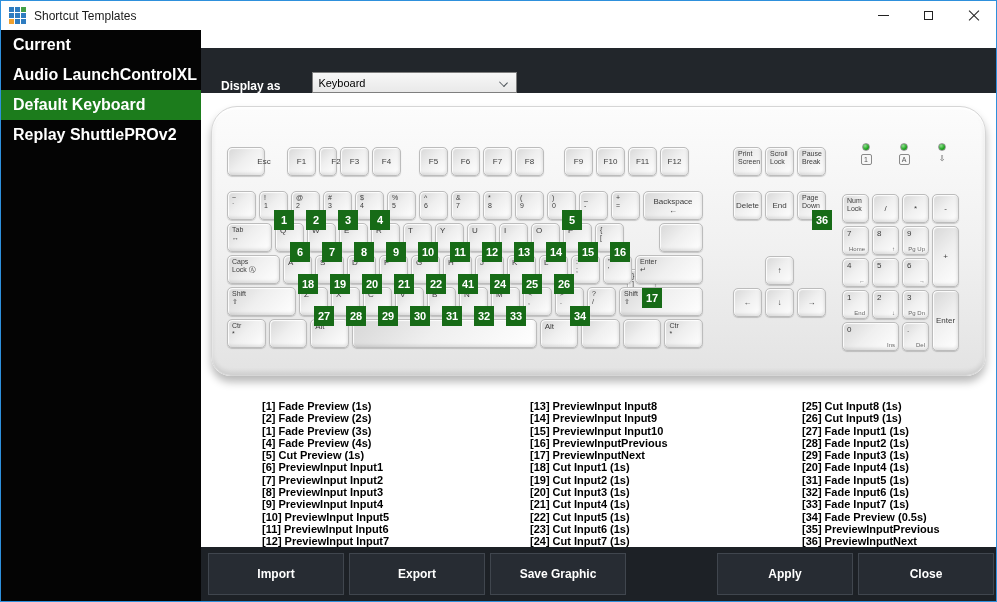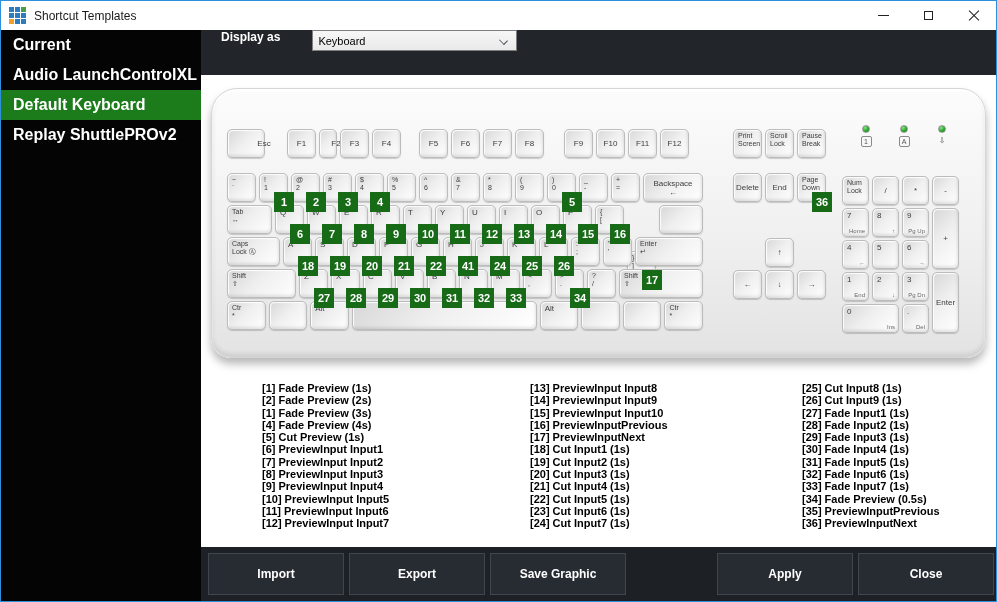--- a/index.html
+++ b/index.html
@@ -27,21 +27,21 @@
   .glyph-close::after{transform:rotate(-45deg);}
 
   
   .appbody{flex:1; display:flex; min-height:0;}
   .sidebar{width:200px; background:var(--sidebar-bg); flex:0 0 200px;}
   .side-item{height:30px; display:flex; align-items:center; padding-left:12px; color:#fff; font-size:16px; font-weight:bold; cursor:pointer;}
   .side-item.selected{background:var(--selected-green);}
   .content{flex:1; display:flex; flex-direction:column; background:var(--content-bg); min-width:0;}
 
   
-  .header{height:45px; flex:0 0 45px; background:var(--header-bg); display:flex; align-items:flex-start;}
+  .header{height:45px; flex:0 0 45px; background:var(--header-bg); display:flex; align-items:flex-end;margin-top:18px;}
   .display-as{margin-left:20px; color:#fff; font-size:12px; font-weight:bold;}
   .dropdown{margin-left:32px; width:205px; height:21px; background:linear-gradient(#f7f7f7,#e9e9e9); border:1px solid #7f7f7f; display:flex; align-items:center; padding-left:5px; cursor:pointer; position:relative;}
   .dropdown .val{font-size:11px; color:#000;}
   .chev{position:absolute; right:9px; top:6px; width:7px; height:7px; border-right:1.6px solid #4a5056; border-bottom:1.6px solid #4a5056; transform:rotate(45deg) scale(1,.8);}
 
   
   .main{flex:1; background:#fff; position:relative; overflow:hidden;}
 
   
   .kbpanel{position:absolute; left:10px; top:13px; width:775px; height:270px; border-radius:26px 26px 20px 20px;
@@ -597,21 +597,21 @@
               <li>[22] Cut Input5 (1s)</li>
               <li>[23] Cut Input6 (1s)</li>
               <li>[24] Cut Input7 (1s)</li>
             </ul>
           <ul class="lcol3" id="lcol3">
               <li>[25] Cut Input8 (1s)</li>
               <li>[26] Cut Input9 (1s)</li>
               <li>[27] Fade Input1 (1s)</li>
               <li>[28] Fade Input2 (1s)</li>
               <li>[29] Fade Input3 (1s)</li>
-              <li>[30] Fade Input4 (1s)</li>
+              <li>[20] Fade Input4 (1s)</li>
               <li>[31] Fade Input5 (1s)</li>
               <li>[32] Fade Input6 (1s)</li>
               <li>[33] Fade Input7 (1s)</li>
               <li>[34] Fade Preview (0.5s)</li>
               <li>[35] PreviewInputPrevious</li>
               <li>[36] PreviewInputNext</li>
             </ul>
         </div>
       </div>
 

